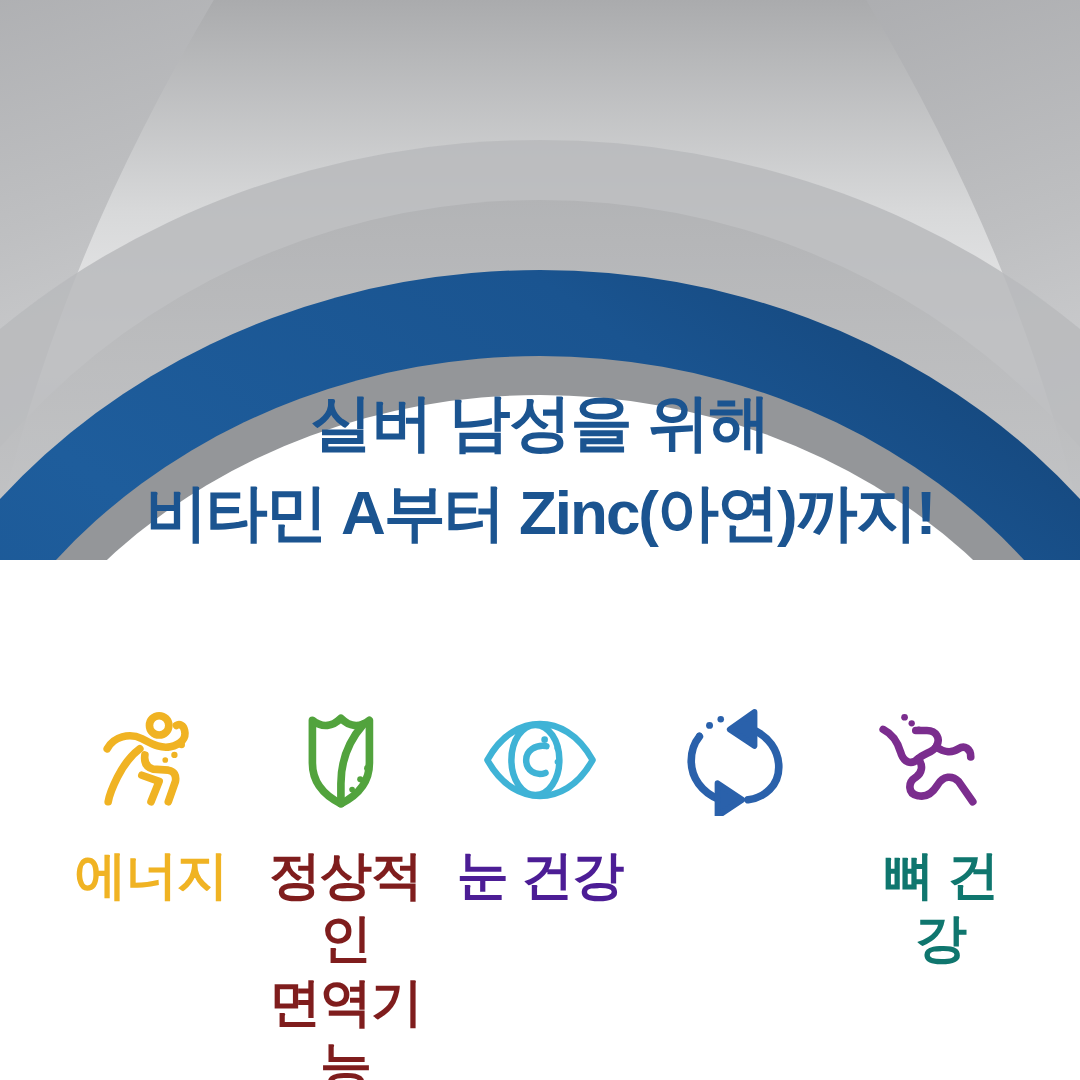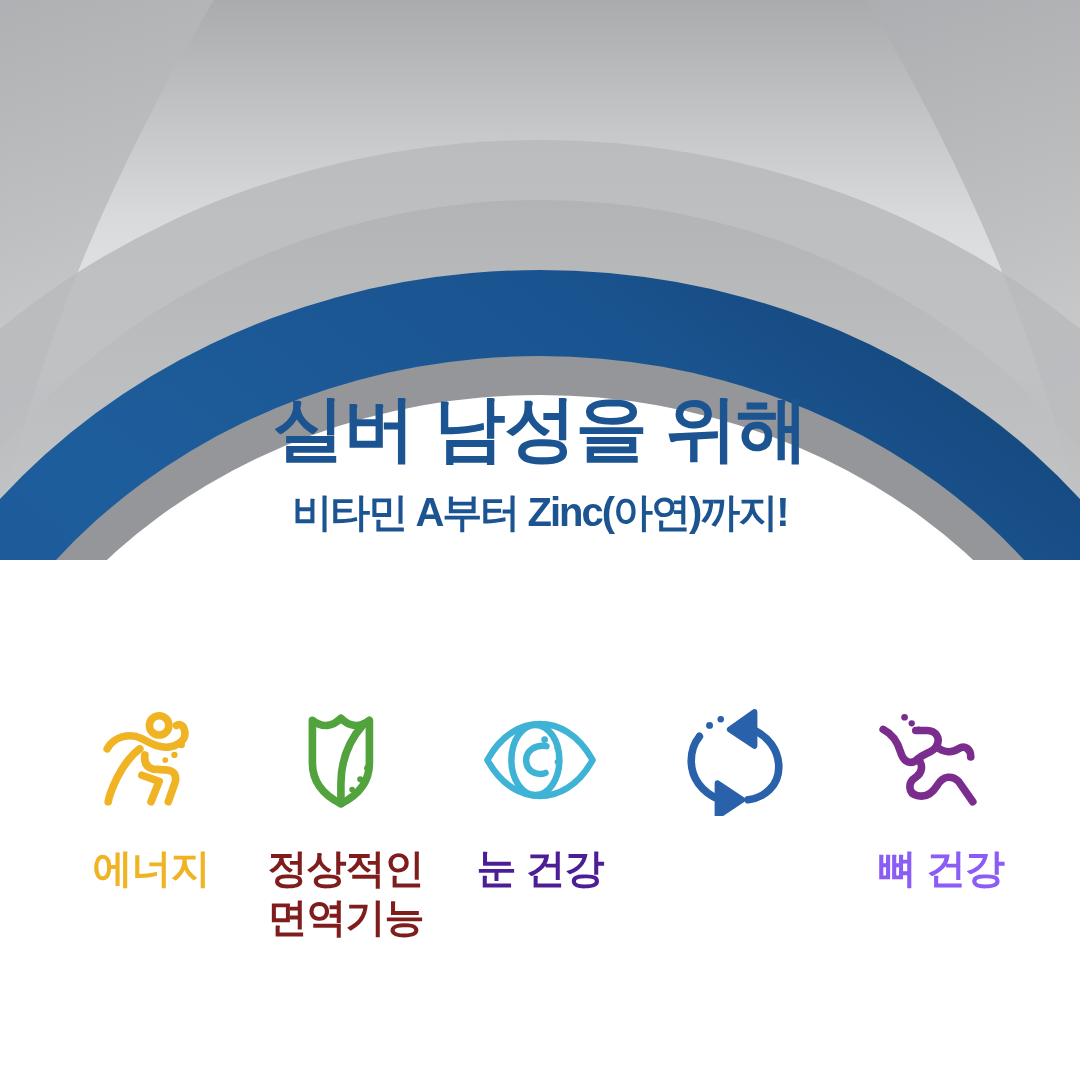--- a/index.html
+++ b/index.html
@@ -22,29 +22,29 @@
 
   
   .headline-block{
     position:absolute;
     left:0; top:392px;
     width:1080px;
     text-align:center;
     z-index:5;
   }
   .headline-main{
-    font-size:72px;
+    font-size:62px;
     font-weight:bold;
     letter-spacing:-1px;
     line-height:1.0;
     margin:0;
     white-space:nowrap;
   }
   .headline-sub{
-    font-size:40px;
+    font-size:62px;
     font-weight:bold;
     letter-spacing:-2px;
     line-height:1.0;
     margin:28px 0 0 0;
     white-space:nowrap;
   }
 
   
   .benefits{
     position:absolute;
@@ -66,21 +66,21 @@
   .benefit-icon{
     height:120px;
     width:120px;
     display:flex;
     align-items:center;
     justify-content:center;
   }
   .benefit-icon svg{display:block;}
   .benefit-label{
     margin-top:24px;
-    font-size:40px;
+    font-size:52px;
     font-weight:bold;
     line-height:1.22;
     text-align:center;
     letter-spacing:-1px;
     white-space:pre-line;
   }
 </style>
 </head>
 <body>
 
@@ -221,17 +221,17 @@
             <path d="M 44 54 C 50 60 48 68 42 72 C 34 77 34 88 44 90 C 52 92 58 88 63 80 C 69 70 78 70 84 76 L 98 96"></path>
             <path d="M 62 42 C 70 48 78 48 84 44 C 90 40 96 44 96 52"></path>
           </g>
           <g fill="#7b2d8e">
             <circle cx="31" cy="13" r="3.3"></circle>
             <circle cx="38" cy="19" r="3.1"></circle>
             <circle cx="45" cy="25" r="2.9"></circle>
           </g>
         </svg>
       </div>
-      <div class="benefit-label" style="color: #8b5cf6; margin-left: 23px;">뼈 건강</div>
+      <div class="benefit-label" style="color: #0f766e; margin-left: 23px;">뼈 건강</div>
     </div>
 
   </div>
 </div>
 
 </body></html>

